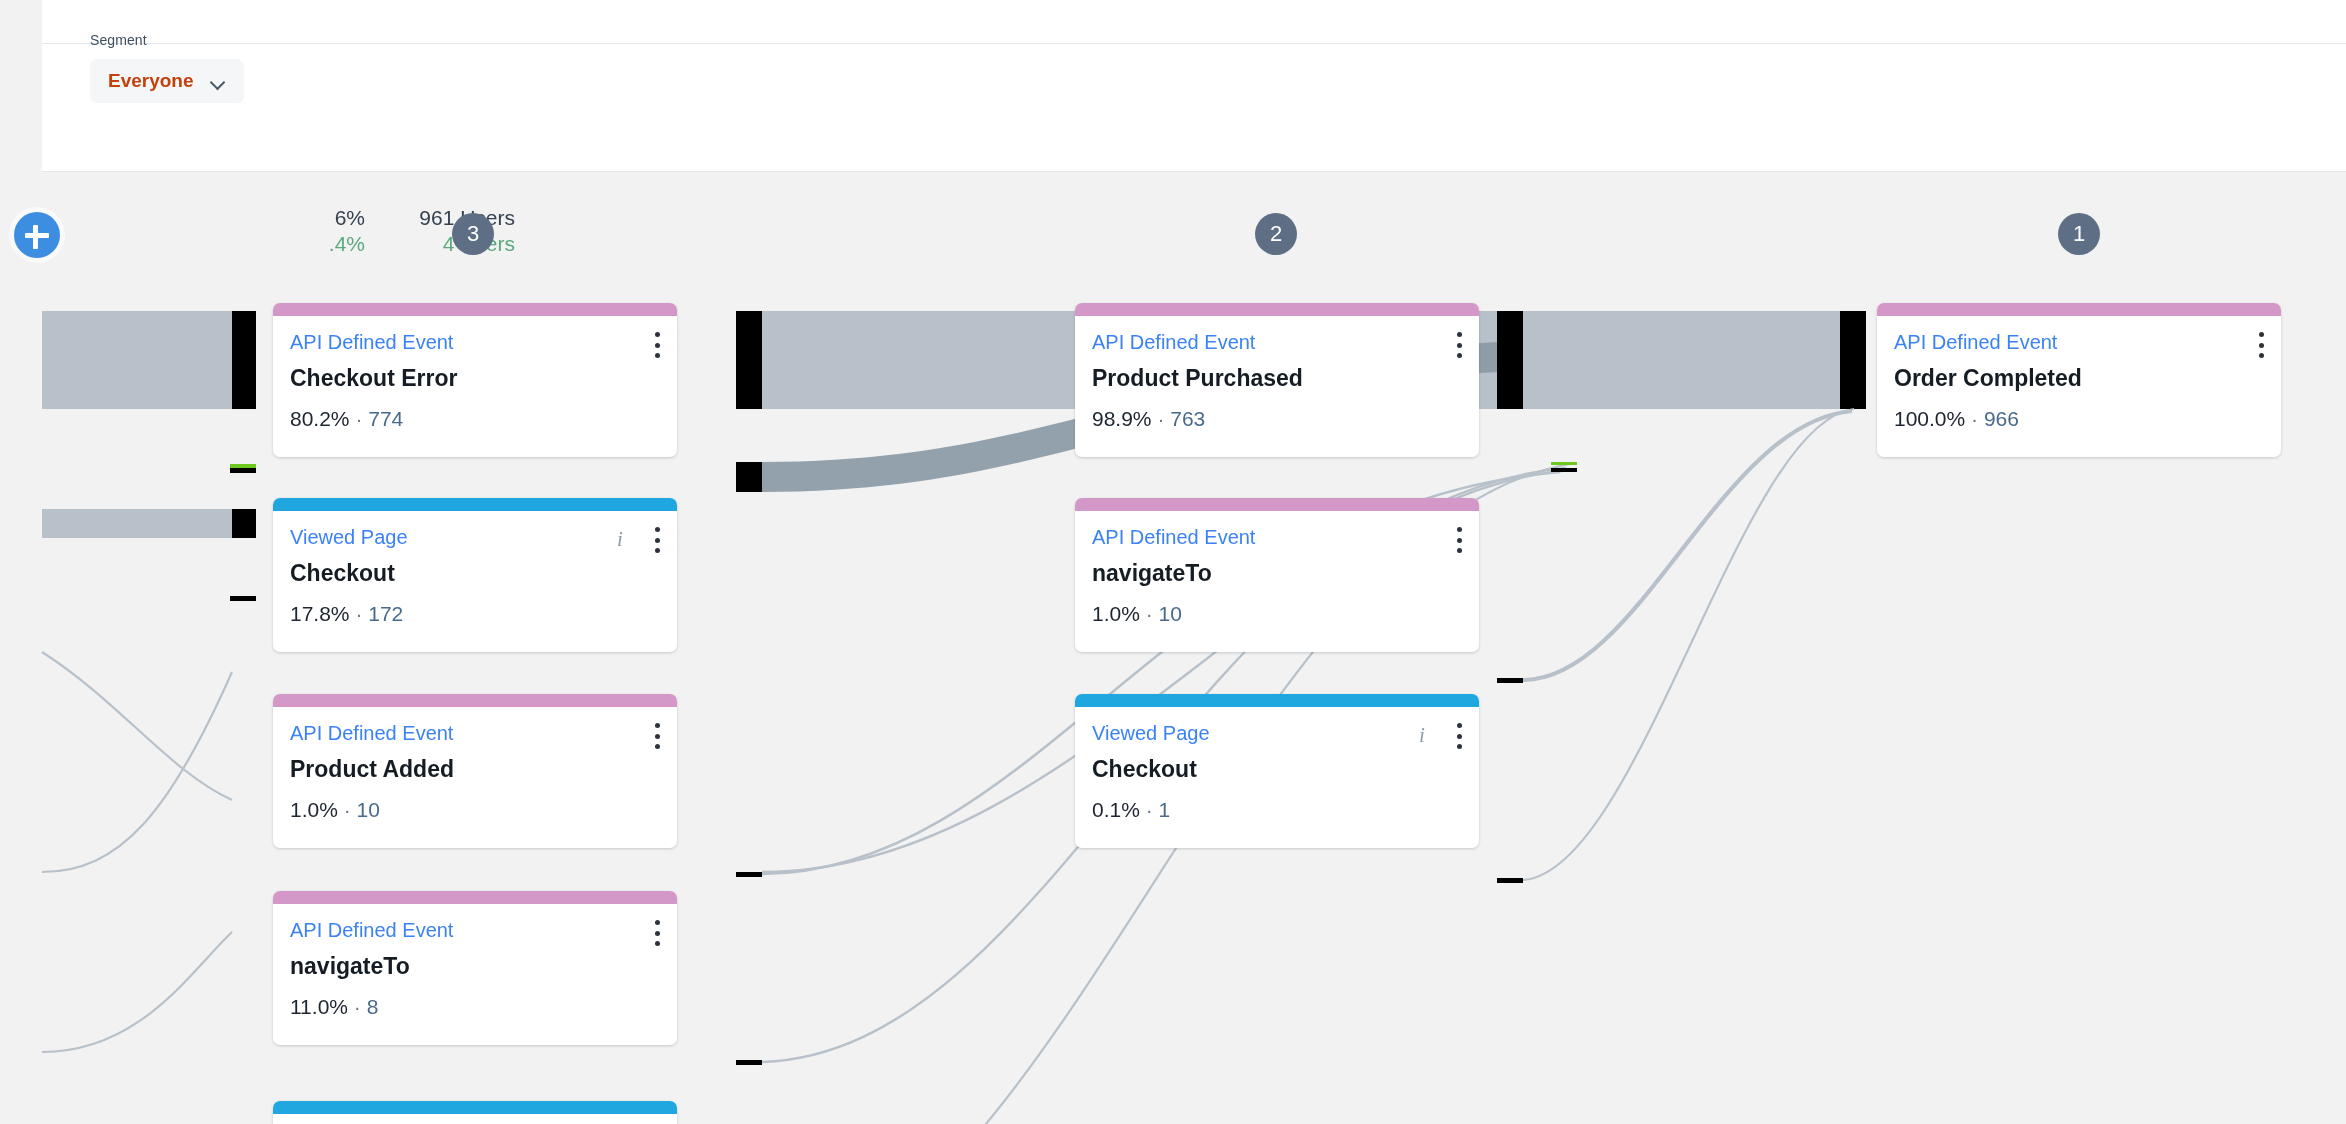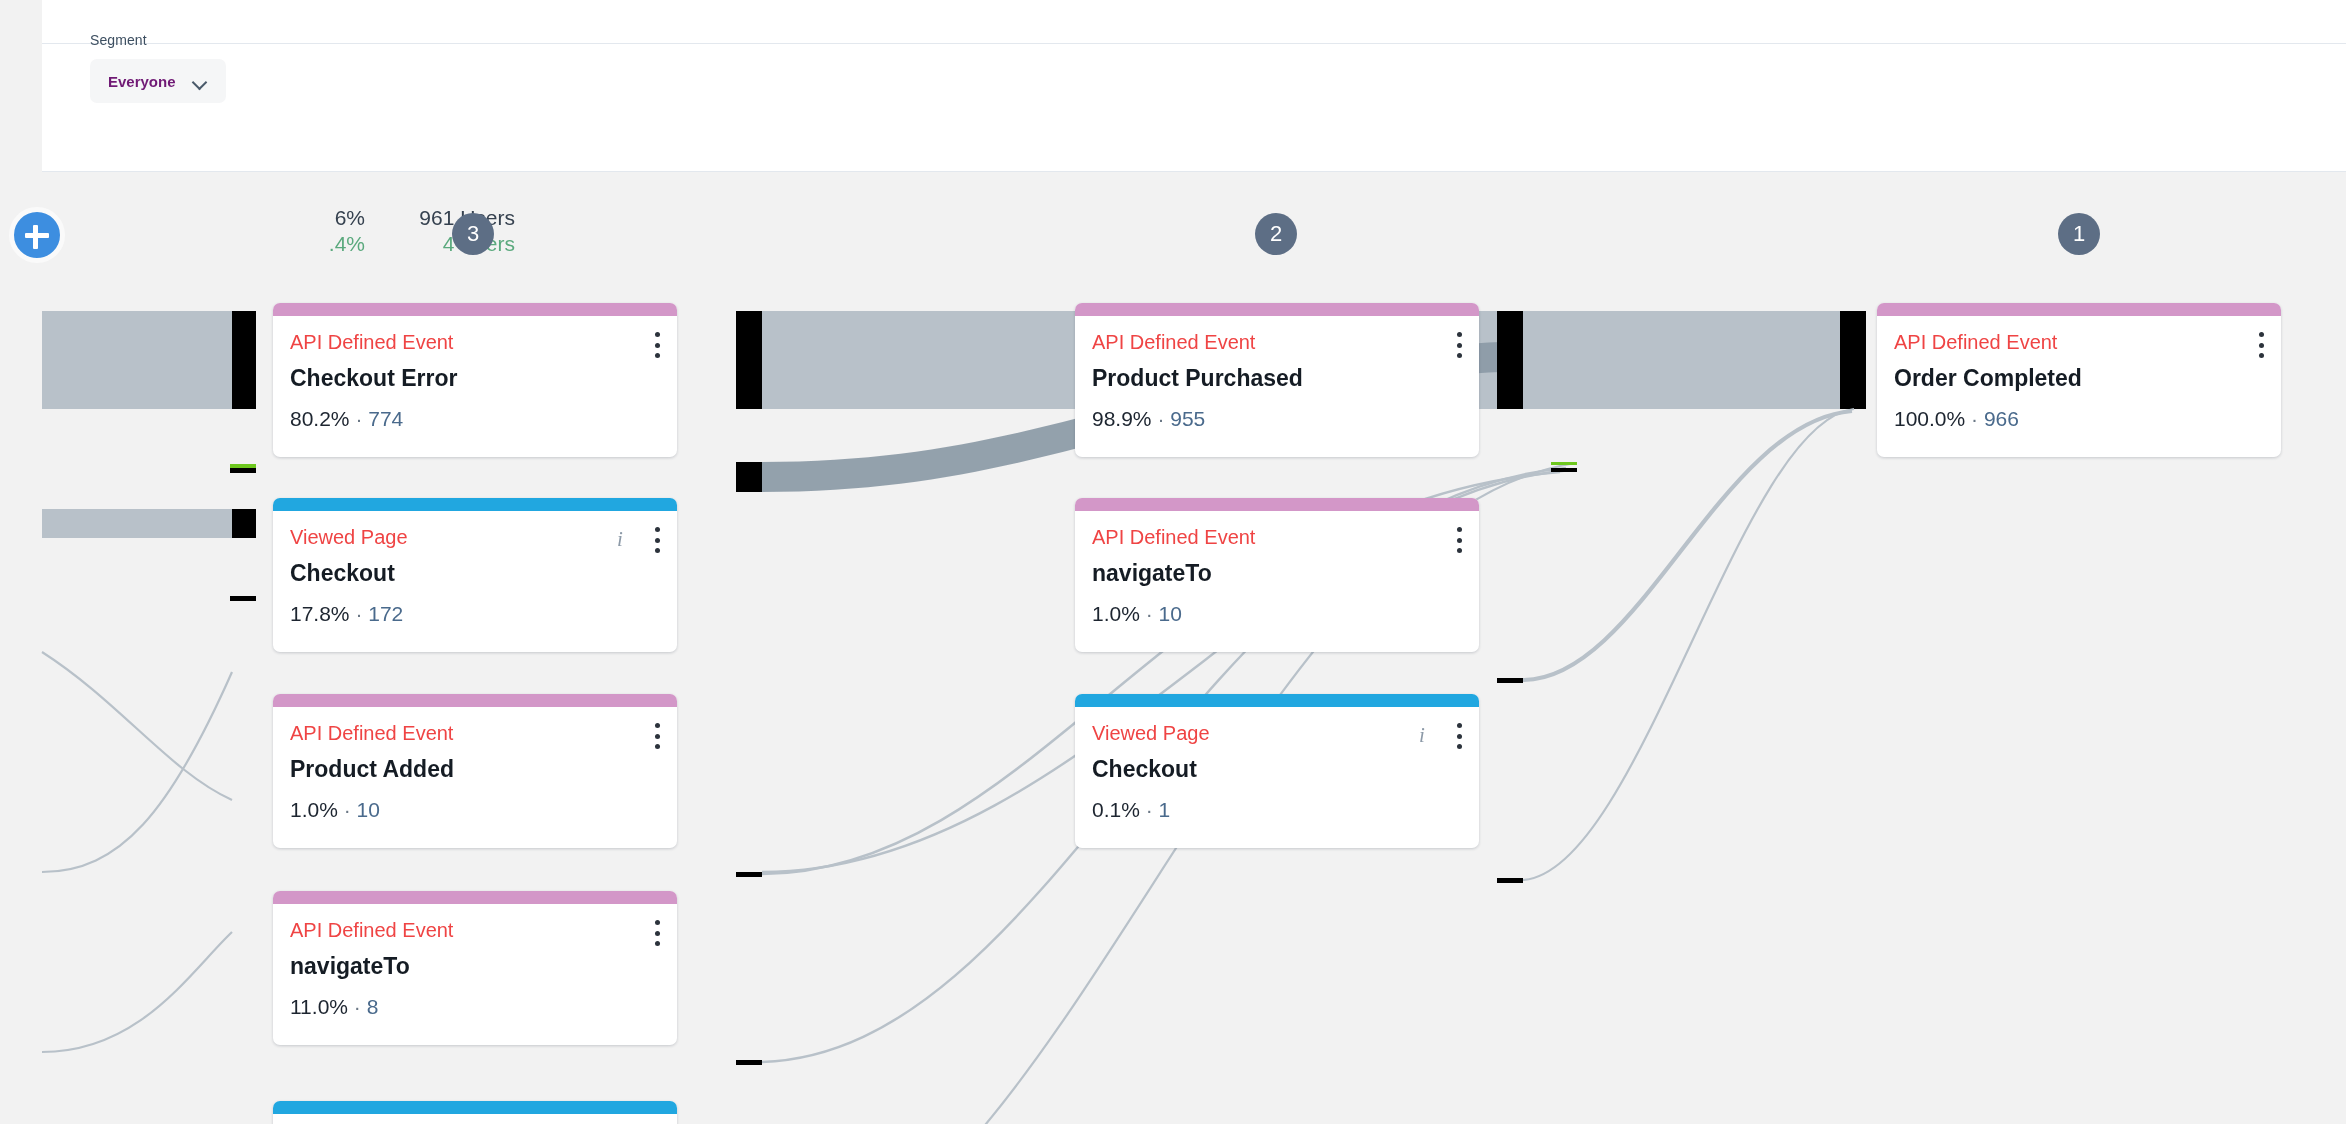--- a/index.html
+++ b/index.html
@@ -26,21 +26,21 @@
   .ctl{position:absolute;}
   .ctl-label{
     font-size:14px;color:#3d4f61;letter-spacing:.1px;white-space:nowrap;
   }
   .ctl-select{
     margin-top:11px;
     background:#f5f6f7;border:none;border-radius:7px;
     height:44px;display:inline-flex;align-items:center;gap:17px;
     padding:0 18px;cursor:pointer;box-sizing:border-box;
   }
-  .ctl-select .val{font-size:15px;color:#701a75;font-weight:700;white-space:nowrap;}
+  .ctl-select .val{font-size:19px;color:#c2410c;font-weight:700;white-space:nowrap;}
   .chev{width:15px;height:9px;position:relative;flex:none;}
   .chev:before{
     content:"";position:absolute;left:1px;top:0;width:9px;height:9px;
     border-right:2.6px solid #4a5a6a;border-bottom:2.6px solid #4a5a6a;
     transform:rotate(45deg);
   }
   #seg-ctl{left:48px;top:31px;}
   #time-ctl{right:42px;top:31px;text-align:right;}
   #time-ctl .ctl-select{justify-content:flex-end;}
 
@@ -75,21 +75,21 @@
 
   
   .card{
     position:absolute;width:404px;
     background:#ffffff;border-radius:7px;
     box-shadow:0 1px 3px rgba(30,40,60,.20);
     overflow:hidden;z-index:20;
   }
   .card .bar{height:13px;width:100%;}
   .card .body{padding:14px 17px 0 17px;height:141px;box-sizing:border-box;position:relative;}
-  .card .kind{font-size:20px;color:#ef4444;line-height:24px;}
+  .card .kind{font-size:20px;color:#3b82f6;line-height:24px;}
   .card .title{font-size:23px;font-weight:700;color:#151c24;margin-top:10px;line-height:28px;}
   .card .nums{font-size:21px;color:#1d2530;margin-top:14px;line-height:26px;}
   .card .nums .cnt{color:#4a6a8c;}
   .card .nums .dot{color:#6b7886;}
   .kebab{
     position:absolute;right:16px;top:16px;width:6px;height:26px;cursor:pointer;
   }
   .kebab i{display:block;width:5px;height:5px;border-radius:50%;background:#2c333c;margin-bottom:5.5px;}
   .info-i{
     position:absolute;right:50px;top:15px;width:14px;height:26px;
@@ -268,21 +268,21 @@
     <div class="kind">API Defined Event</div>
     <div class="kebab">
         <i></i>
         <i></i>
         <i></i>
       </div>
     <div class="title">Product Purchased</div>
     <div class="nums">
       <span>98.9%</span>
       <span class="dot">·</span>
-      <span class="cnt">955</span>
+      <span class="cnt">763</span>
     </div>
   </div>
 </div>
 
 <div class="card" style="left:1075px;top:498px;">
   <div class="bar" style="background:#d397c8"></div>
   <div class="body">
     <div class="kind">API Defined Event</div>
     <div class="kebab">
         <i></i>

